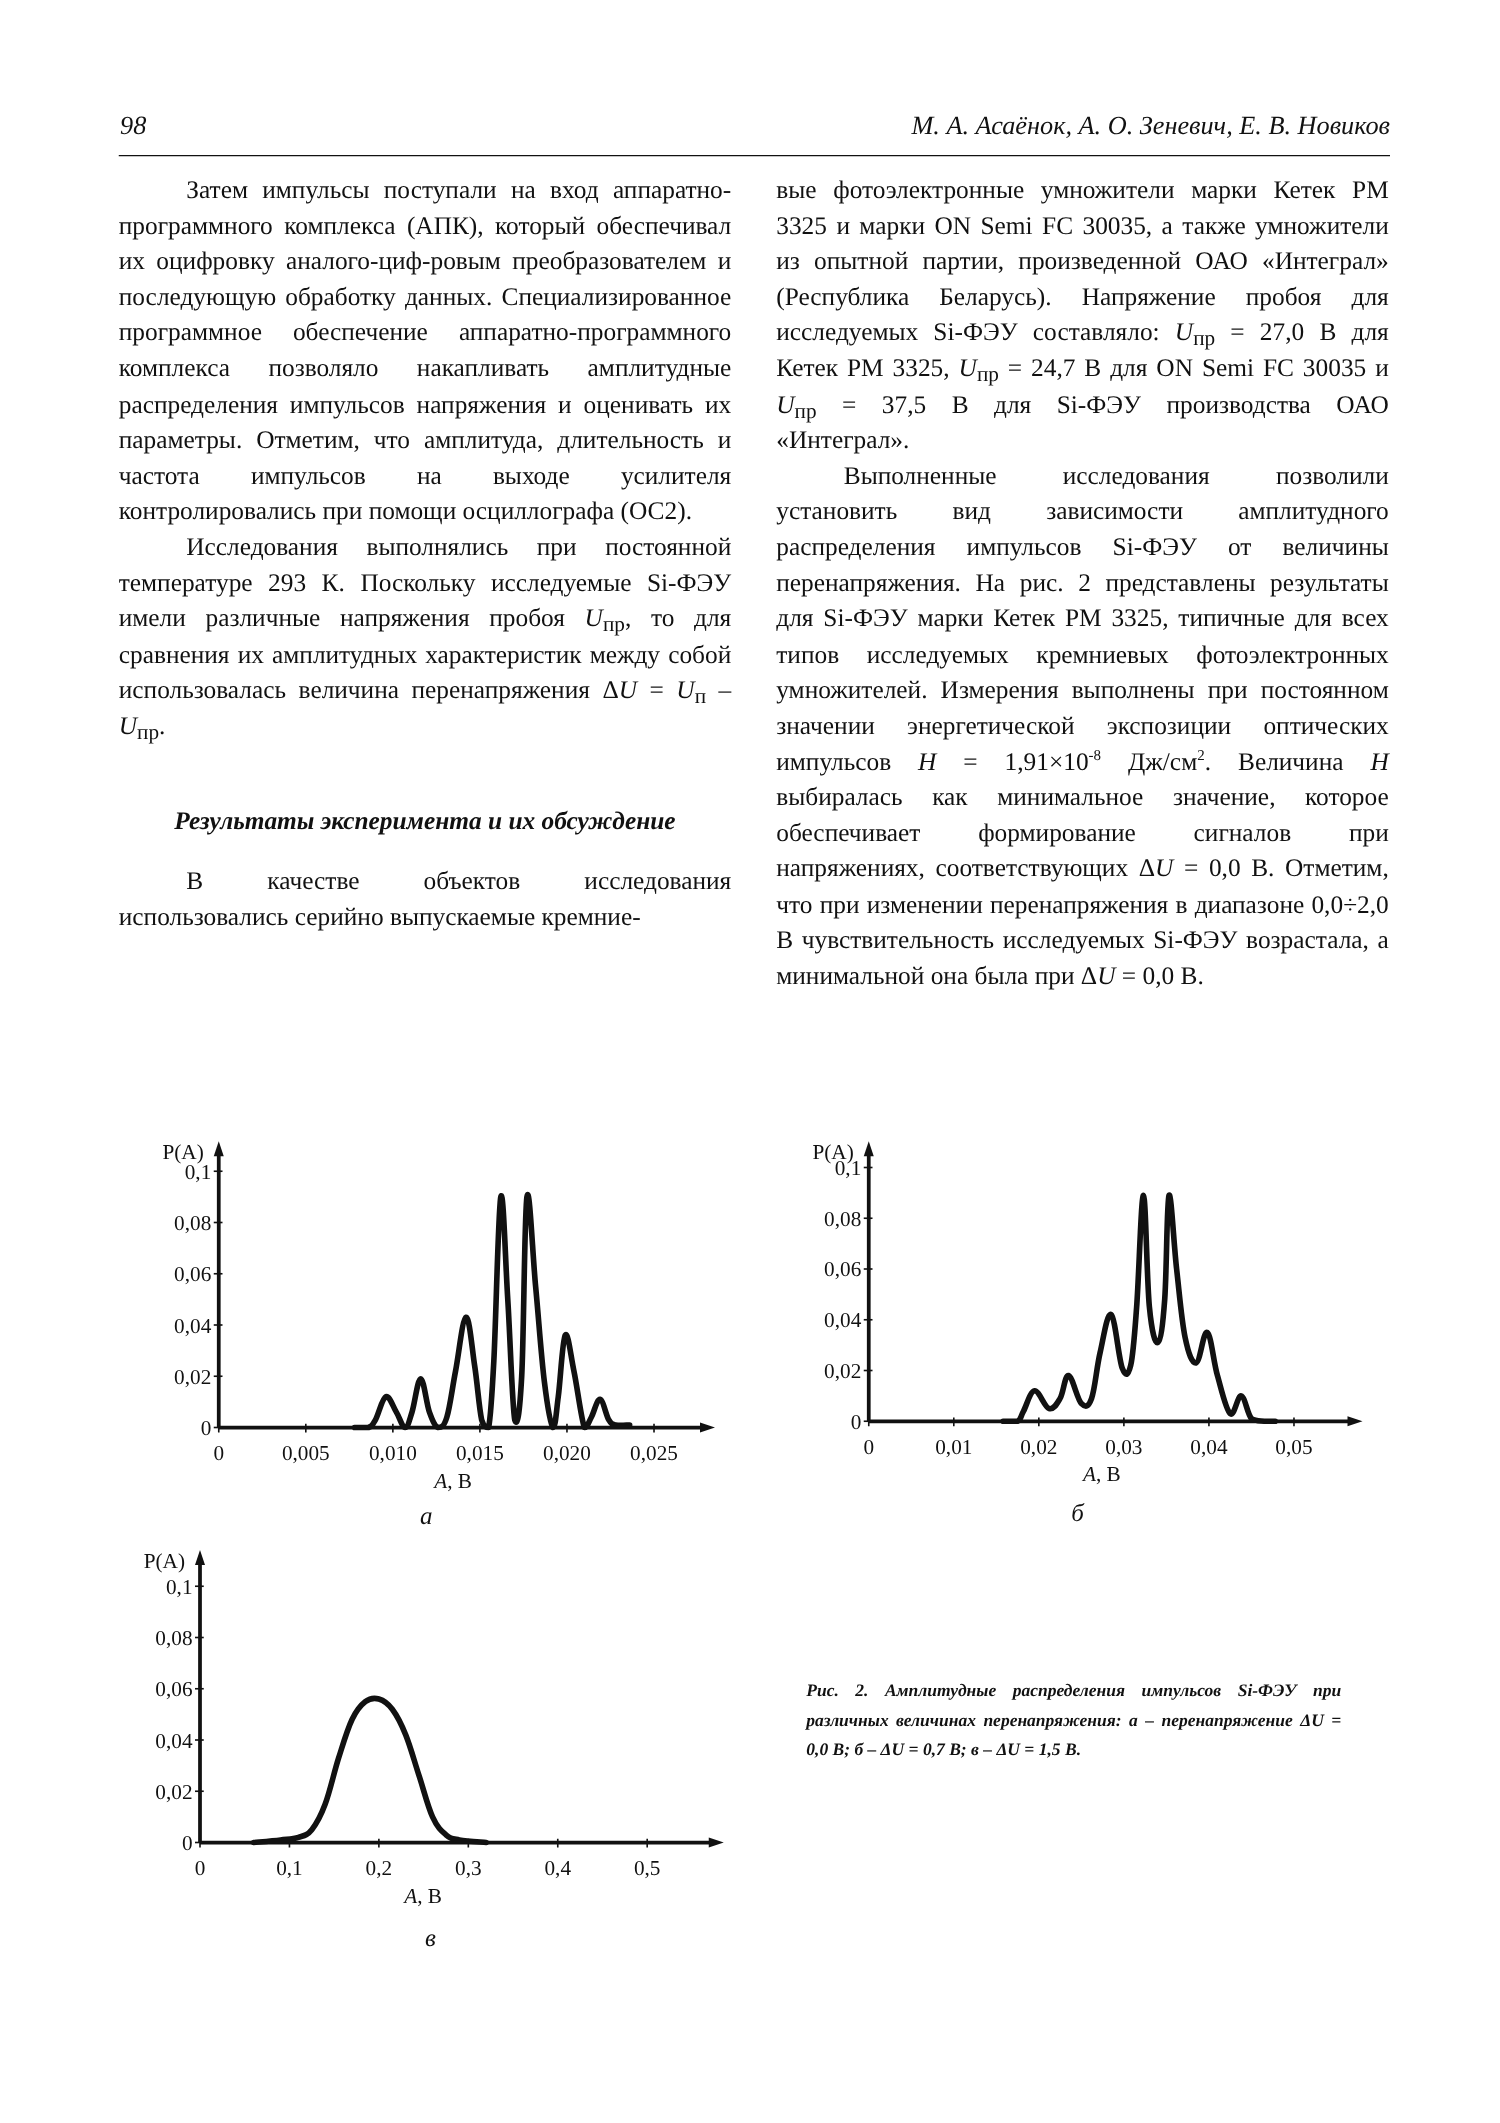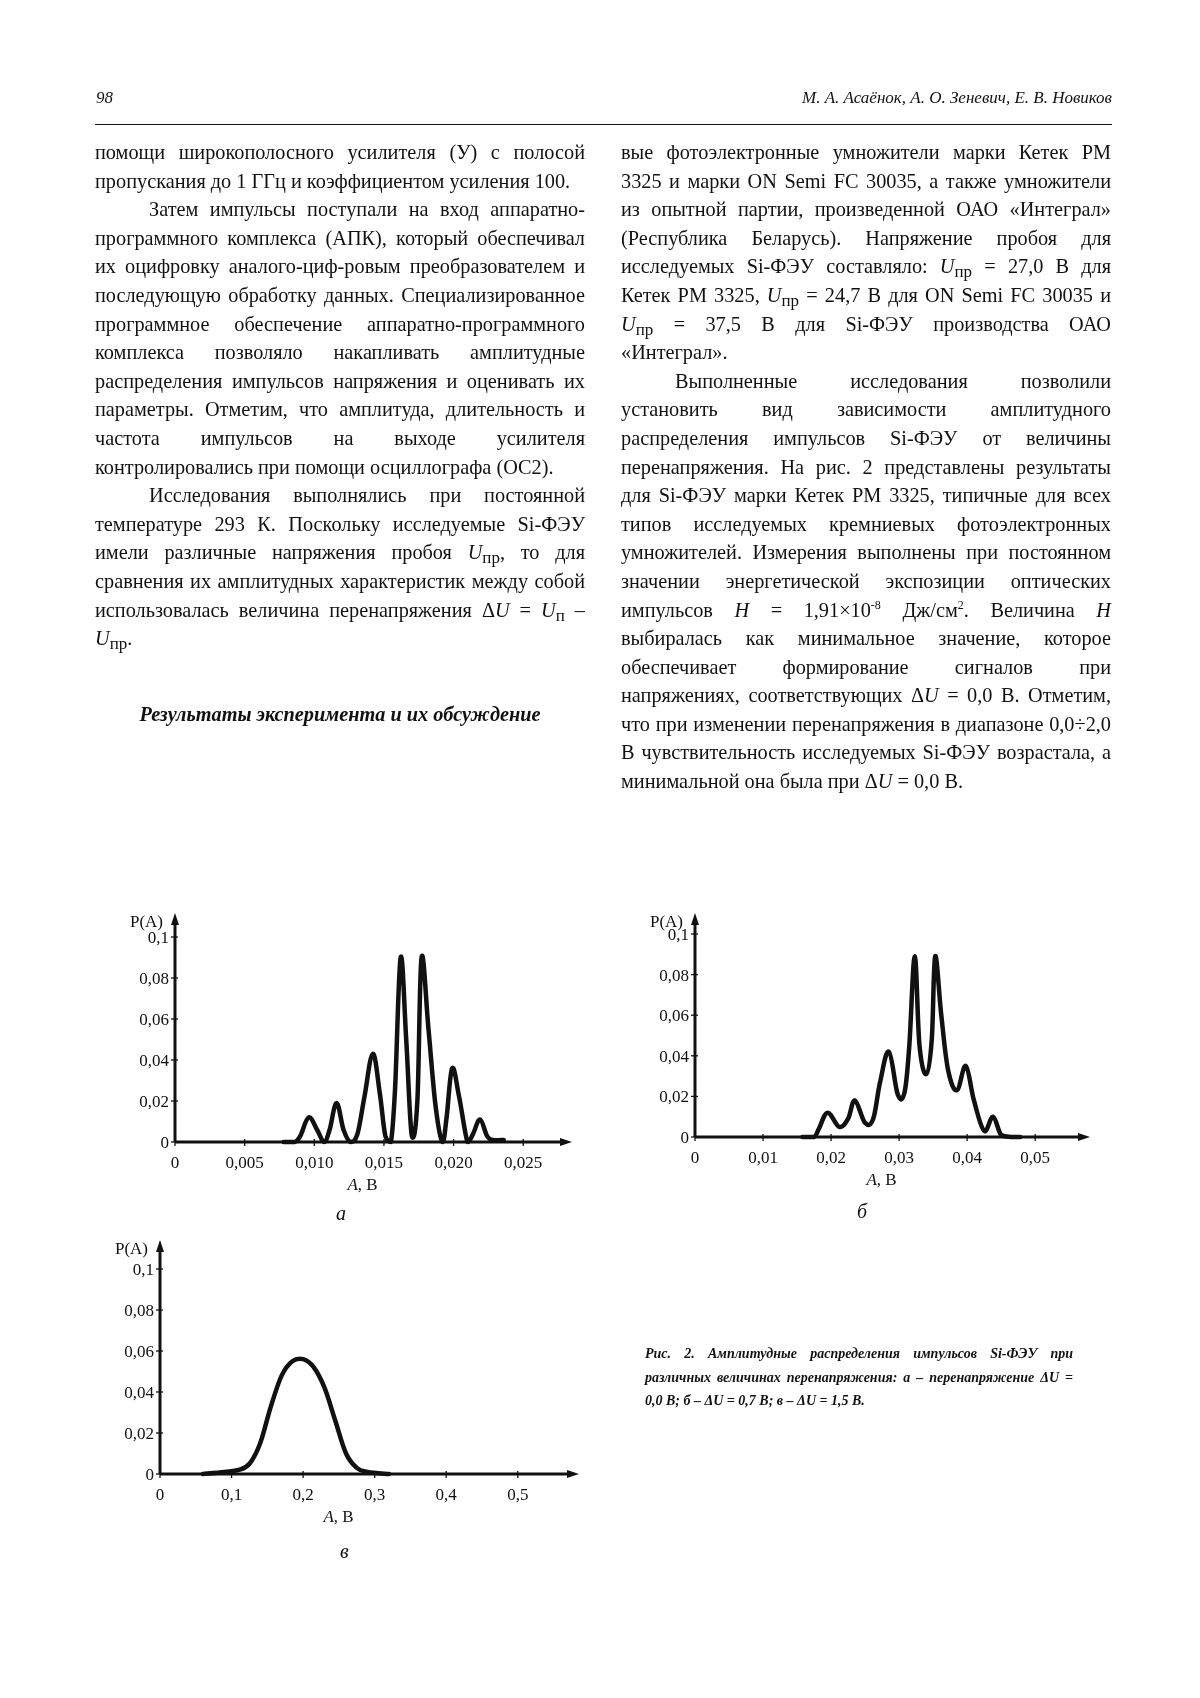--- a/index.html
+++ b/index.html
@@ -1,18 +1,18 @@
 <!DOCTYPE html>
 <html><head>
 <meta charset="utf-8">
 <style>
   html, body { margin:0; padding:0; background:#ffffff; }
   body { width:1200px; height:1698px; position:relative; overflow:hidden;
          font-family:"Liberation Serif","DejaVu Serif",serif; color:#111; }
-  .hdr { position:absolute; top:88px; font-style:italic; font-size:17px; }
+  .hdr { position:absolute; top:88px; font-style:italic; font-size:21px; }
   #hdr-page { left:96px; }
   #hdr-auth { right:88px; }
   .rule { position:absolute; left:95px; width:1017px; top:124px; height:0; border-top:1.8px solid #111; }
   .col { position:absolute; top:138px; width:490px; font-size:20.3px; line-height:28.6px; text-align:justify; }
   #colL { left:95px; }
   #colR { left:621px; }
   .col p { margin:0; }
   .ind { text-indent:54px; }
   .heading { font-weight:bold; text-align:center; margin:47px 0 20px 0 !important; font-size:20.3px;font-style:italic; }
   sub { font-size:17px; vertical-align:-4px; line-height:0; }
@@ -26,24 +26,24 @@
              font-size:14px; line-height:23.5px; text-align:justify; }
 </style>
 </head>
 <body>
 
 <div class="hdr" id="hdr-page">98</div>
 <div class="hdr" id="hdr-auth">М. А. Асаёнок, А. О. Зеневич, Е. В. Новиков</div>
 <div class="rule"></div>
 
 <div class="col" id="colL">
-  <p>помощи широкополосного усилителя (У) с полосой пропускания до 1 ГГц и коэффициентом усиления 100.</p>
   <p class="ind">Затем импульсы поступали на вход аппаратно-программного комплекса (АПК), который обеспечивал их оцифровку аналого-циф-ровым преобразователем и последующую обработку данных. Специализированное программное обеспечение аппаратно-программного комплекса позволяло накапливать амплитудные распределения импульсов напряжения и оценивать их параметры. Отметим, что амплитуда, длительность и частота импульсов на выходе усилителя контролировались при помощи осциллографа (ОС2).</p>
   <p class="ind"><span>Исследования выполнялись при постоянной температуре 293 К. Поскольку исследуемые Si-ФЭУ имели различные напряжения пробоя </span><span class="it">U</span><sub>пр</sub><span>, то для сравнения их амплитудных характеристик между собой использовалась величина перенапряжения Δ</span><span class="it">U</span><span> = </span><span class="it">U</span><sub>п</sub><span> – </span><span class="it">U</span><sub>пр</sub><span>.</span></p>
   <p class="heading">Результаты эксперимента и их обсуждение</p>
+  <p class="ind">В качестве объектов исследования использовались серийно выпускаемые кремние-</p>
 </div>
 
 <div class="col" id="colR">
   <p><span>вые фотоэлектронные умножители марки Кетек PM 3325 и марки ON Semi FC 30035, а также умножители из опытной партии, произведенной ОАО «Интеграл» (Республика Беларусь). Напряжение пробоя для исследуемых Si-ФЭУ составляло: </span><span class="it">U</span><sub>пр</sub><span> = 27,0 В для Кетек PM 3325, </span><span class="it">U</span><sub>пр</sub><span> = 24,7 В для ON Semi FC 30035 и </span><span class="it">U</span><sub>пр</sub><span> = 37,5 В для Si-ФЭУ производства ОАО «Интеграл».</span></p>
   <p class="ind"><span>Выполненные исследования позволили установить вид зависимости амплитудного распределения импульсов Si-ФЭУ от величины перенапряжения. На рис. 2 представлены результаты для Si-ФЭУ марки Кетек PM 3325, типичные для всех типов исследуемых кремниевых фотоэлектронных умножителей. Измерения выполнены при постоянном значении энергетической экспозиции оптических импульсов </span><span class="it">H</span><span> = 1,91×10</span><sup>-8</sup><span> Дж/см</span><sup>2</sup><span>. Величина </span><span class="it">H</span><span> выбиралась как минимальное значение, которое обеспечивает формирование сигналов при напряжениях, соответствующих Δ</span><span class="it">U</span><span> = 0,0 В. Отметим, что при изменении перенапряжения в диапазоне 0,0÷2,0 В чувствительность исследуемых Si-ФЭУ возрастала, а минимальной она была при Δ</span><span class="it">U</span><span> = 0,0 В.</span></p>
 </div>
 
 <div class="chart" id="chart-a" style="left:110px; top:900px;">
   <svg width="470" height="300">
       <line x1="65" y1="242" x2="65" y2="21" stroke="#111" stroke-width="3"></line>

